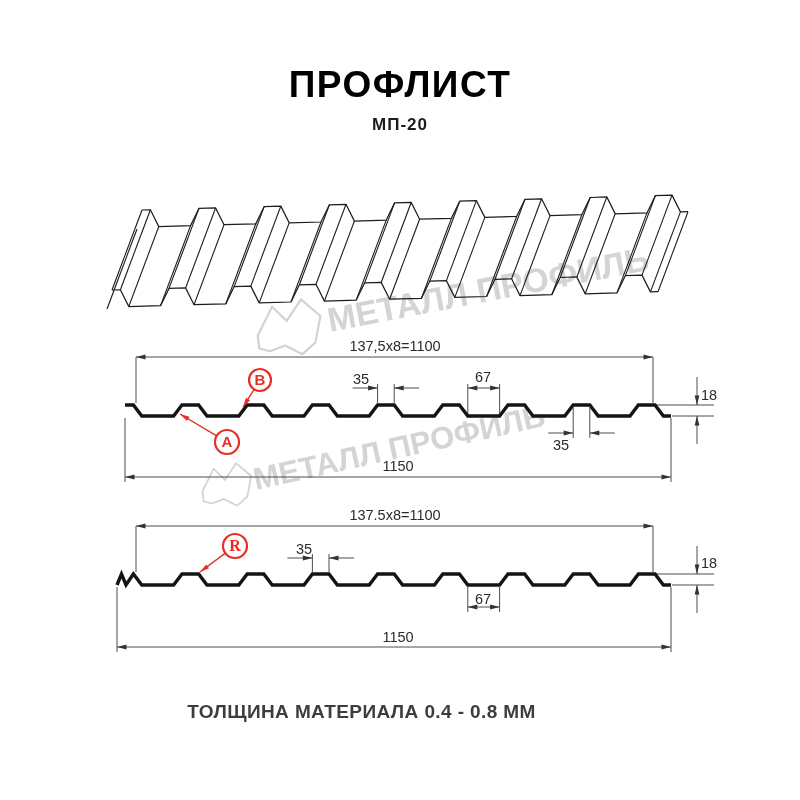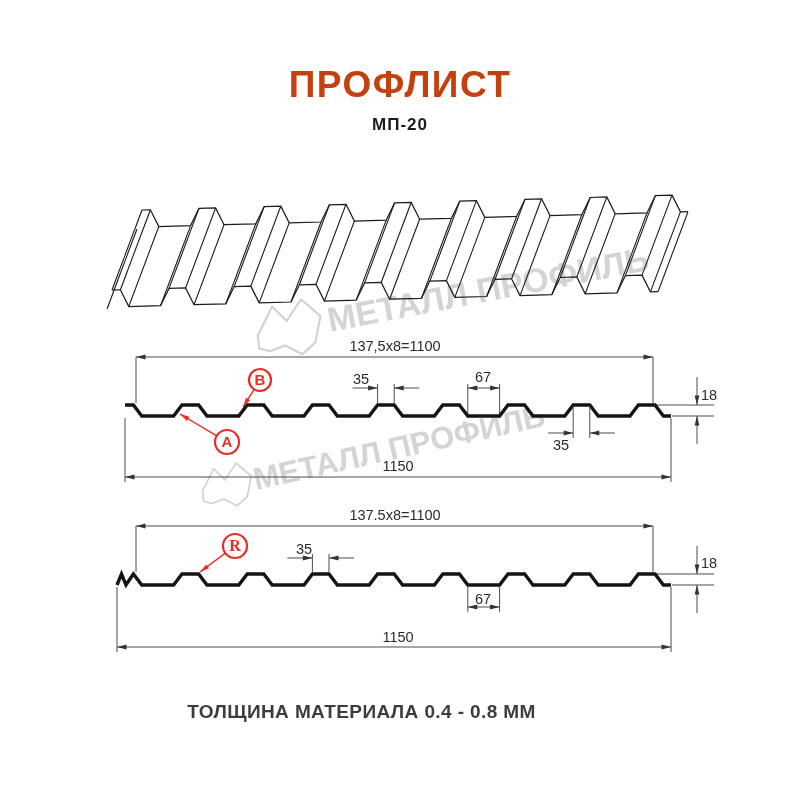--- a/index.html
+++ b/index.html
@@ -1,19 +1,19 @@
 <!DOCTYPE html>
 <html><head>
 <meta charset="utf-8">
 <style>
   html,body{margin:0;padding:0;background:#fff;}
   #page{position:relative;width:800px;height:800px;background:#fff;overflow:hidden;
         font-family:"Liberation Sans",sans-serif;}
   #hdr{position:absolute;top:64px;left:0;width:800px;text-align:center;}
-  #title{font-size:37px;font-weight:bold;letter-spacing:1.5px;color:#c2410c;}
+  #title{font-size:37px;font-weight:bold;letter-spacing:1.5px;color:#000000;}
   #subtitle{margin-top:9px;font-size:17px;font-weight:bold;letter-spacing:1px;color:#1c1c1c;}
   #ftr{position:absolute;top:701px;left:0;width:723px;text-align:center;
        font-size:19px;font-weight:bold;letter-spacing:.4px;color:#3d3d3d;}
   svg{position:absolute;top:0;left:0;}
   .wm-text{font-family:"Liberation Sans",sans-serif;font-weight:bold;fill:#d4d4d4;}
   .wm-logo{fill:none;stroke:#d2d2d2;stroke-width:3;stroke-linejoin:round;}
   .dim-label{font-family:"Liberation Sans",sans-serif;font-size:14.5px;fill:#2b2b2b;}
   .red-letter{font-family:"Liberation Sans",sans-serif;font-size:15px;font-weight:bold;fill:#e62e24;}
   .red-letter-serif{font-family:"Liberation Serif",serif;font-size:16px;font-weight:bold;fill:#e62e24;}
 </style>

